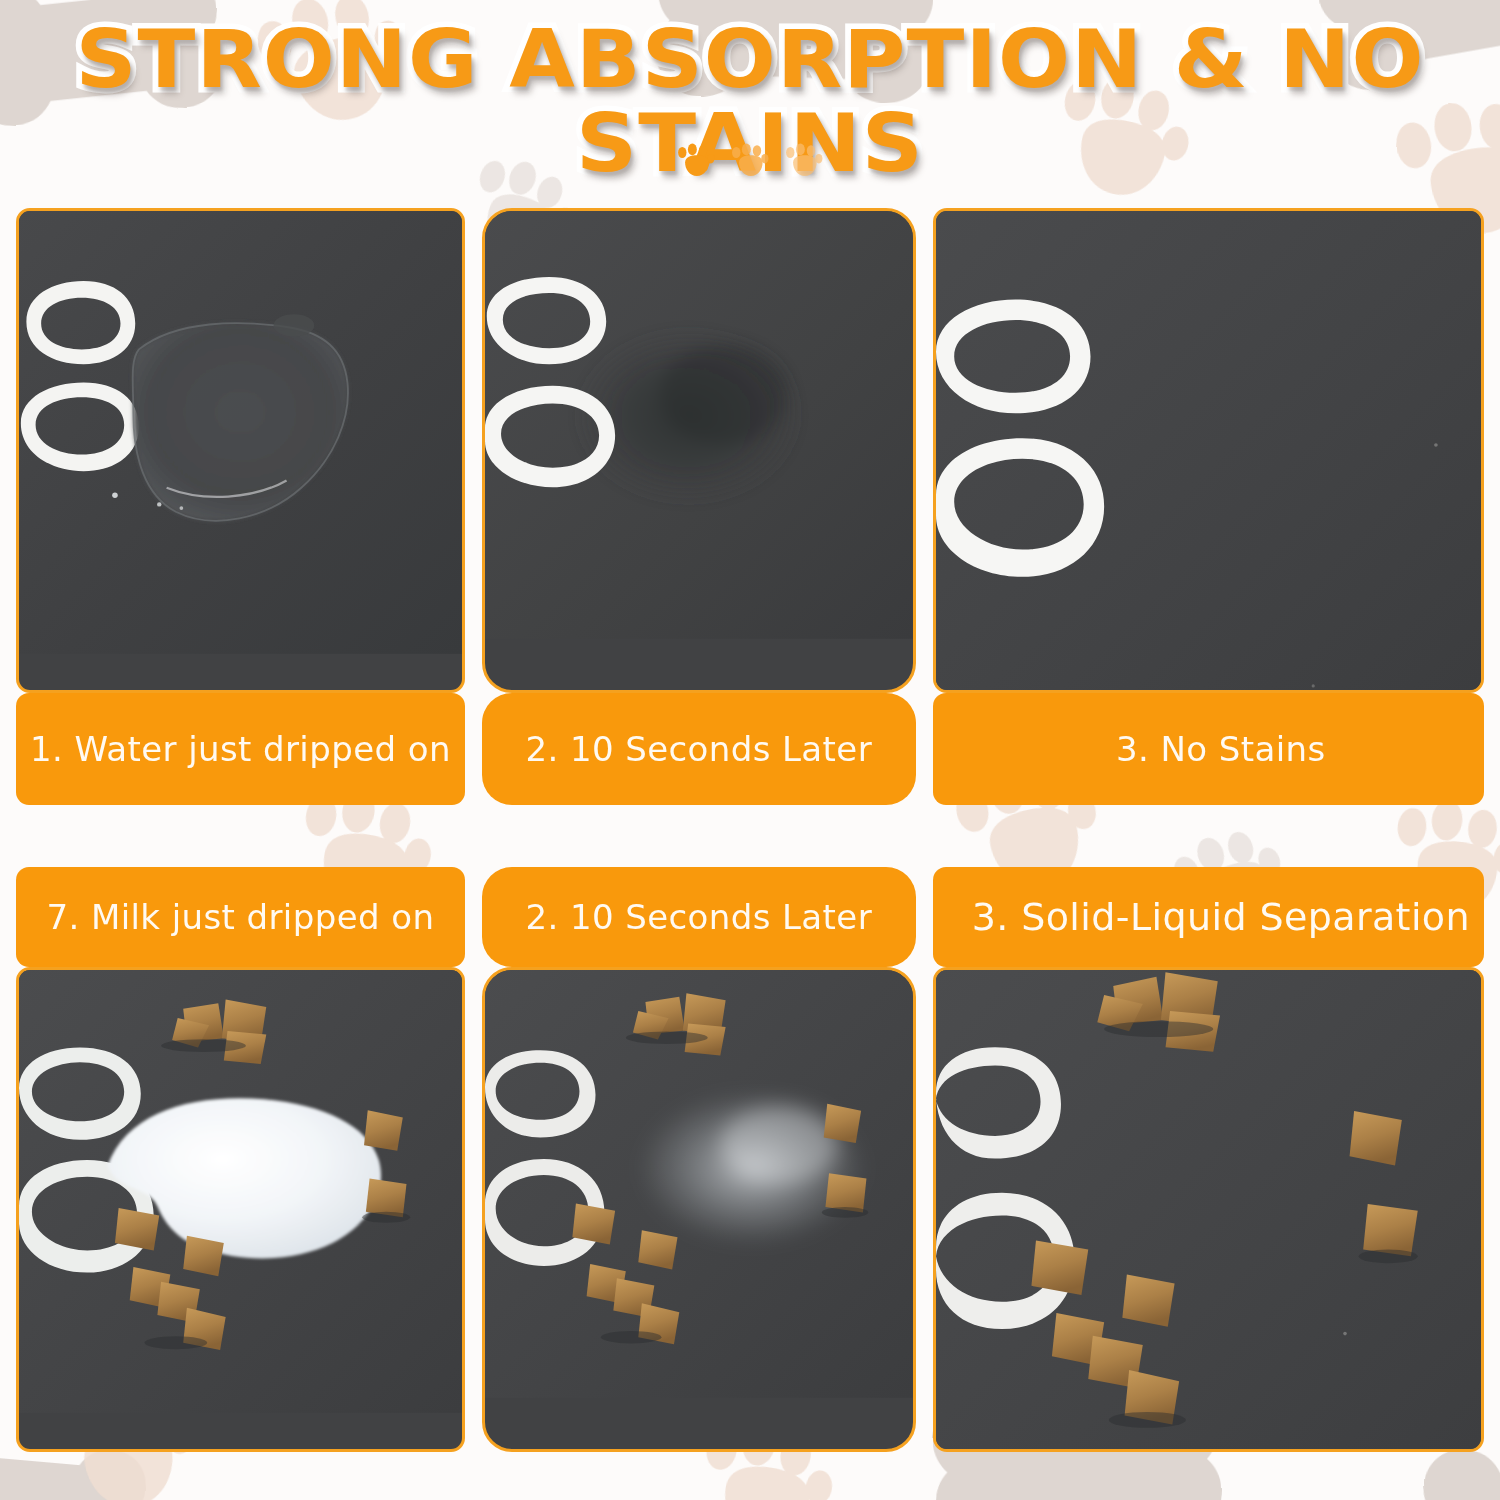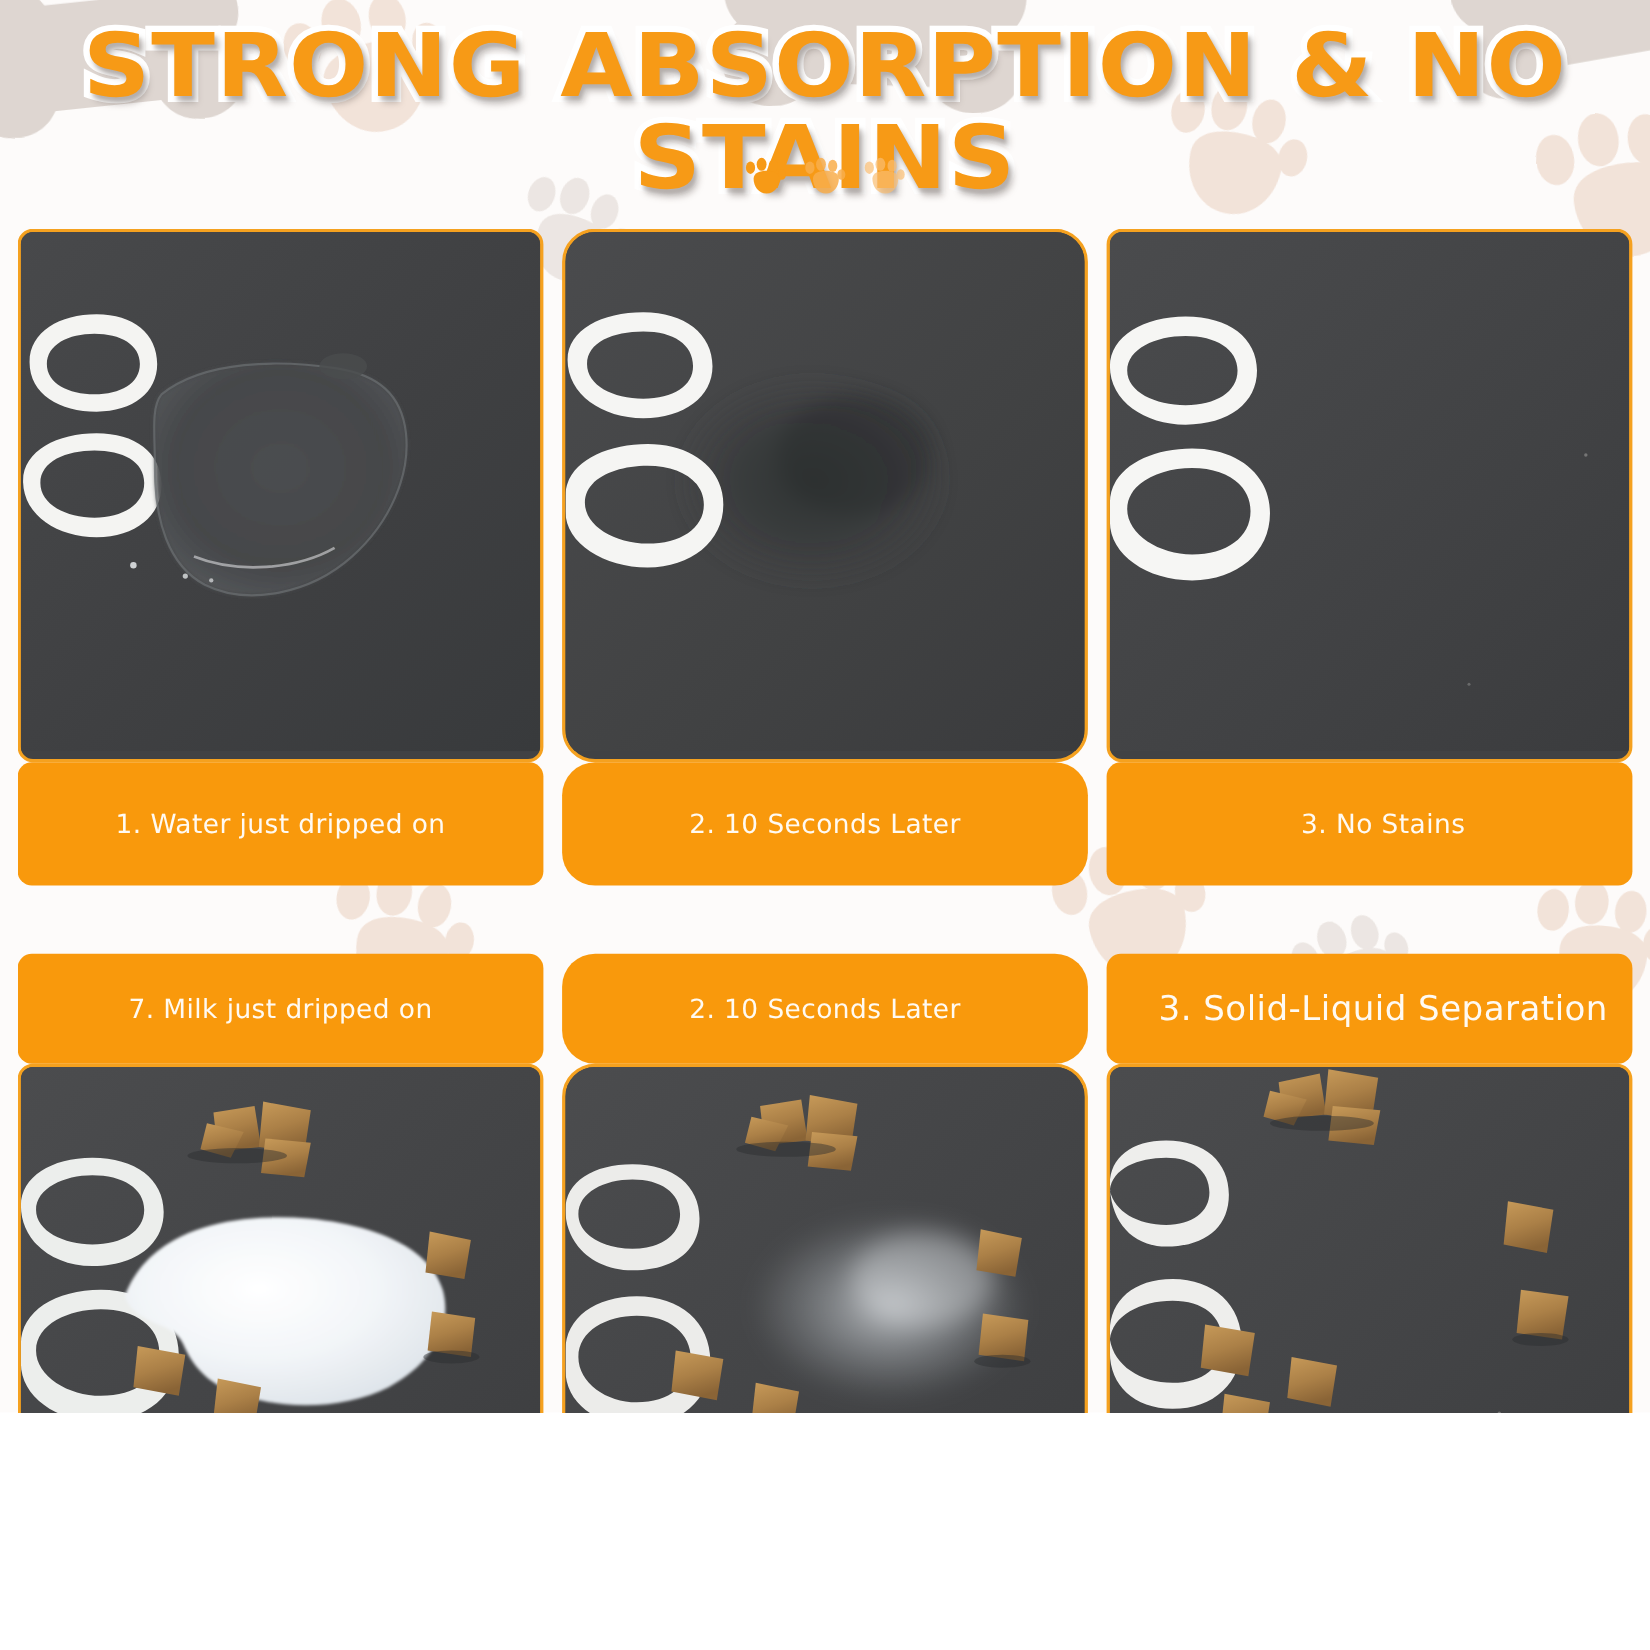--- a/index.html
+++ b/index.html
@@ -6,21 +6,21 @@
 
   html, body {
     width: 1500px; height: 1500px;
     overflow: hidden;
     background: #ffffff;
     font-family: "Liberation Sans", sans-serif;
   }
 
   #stage {
     position: relative;
-    width: 1500px; height: 1284px;
+    width: 1500px; height: 1500px;
     background: #fdfbfa;
     overflow: hidden;
   }
 
   
   #bg-watermark {
     position: absolute;
     inset: 0;
     z-index: 0;
     pointer-events: none;
@@ -87,26 +87,26 @@
     border-radius: 13px;
     display: flex;
     align-items: center;
     justify-content: center;
     padding: 0 14px;
   }
   .label-bar span {
     color: #fffaf2;
     font-family: "DejaVu Sans", sans-serif;
     font-weight: 400;
-    font-size: 24px;
+    font-size: 34px;
     letter-spacing: 0.4px;
     white-space: nowrap;
     text-align: center;
   }
-  .label-bar.tight span { font-size: 31px; }
+  .label-bar.tight span { font-size: 38px; }
 
   .spacer { background: transparent; }
 
   
   .r1 { grid-row: 1; }
   .r2 { grid-row: 2; }
   .r3 { grid-row: 3; }
   .r4 { grid-row: 4; }
   .r5 { grid-row: 5; }
   .c1 { grid-column: 1; }

